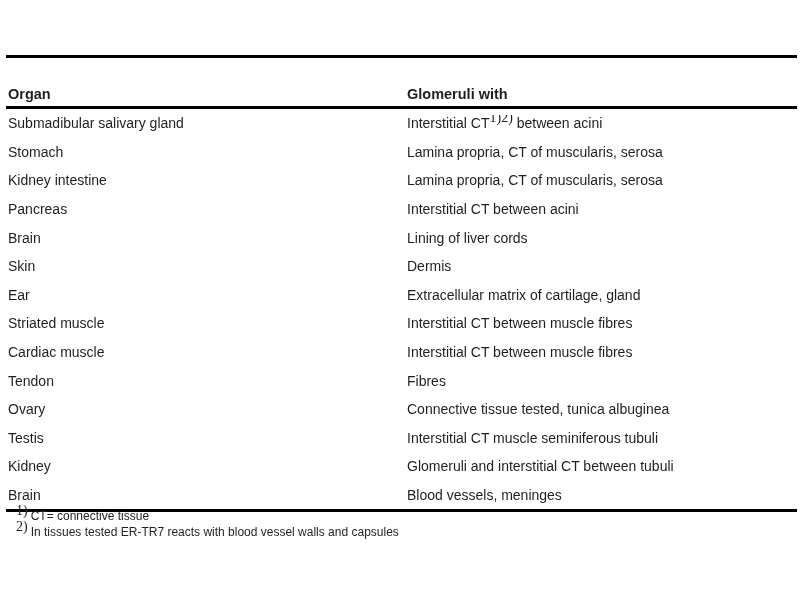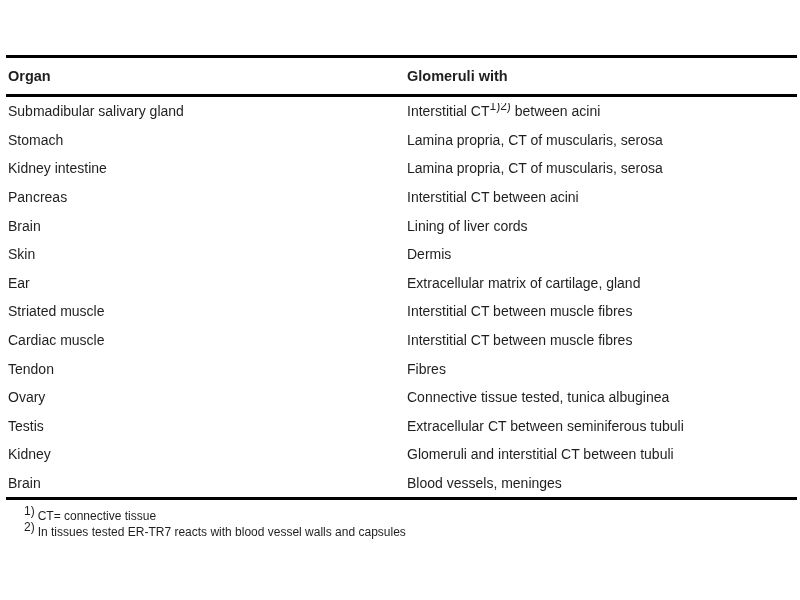--- a/index.html
+++ b/index.html
@@ -23,46 +23,48 @@
     width: 791px;
   }
   .rule {
     height: 3px;
     background: #000000;
     width: 100%;
   }
   .header-row {
     display: grid;
     grid-template-columns: 399px 1fr;
-    height: 36px;
+    height: 24px;
     align-items: center;
     font-weight: bold;
     font-size: 14.5px;
+    margin-top: 24px;
   }
   .body-row {
     display: grid;
     grid-template-columns: 399px 1fr;
     height: 28.6px;
     align-items: center;
     font-size: 14px;
   }
   .cell {
     padding-left: 2px;
     white-space: nowrap;
     overflow: hidden;
   }
   .sup {
-    font-size: 12px;
+    font-size: 14px;
     vertical-align: super;
     line-height: 0;
+    font-family: Liberation Serif, serif;
   }
   .footnotes {
     position: absolute;
     top: 508px;
-    left: 24px;
+    left: 16px;
     font-size: 12px;
     line-height: 16px;
   }
   .footnote {
     white-space: nowrap;
   }
   .footnote .sup {
     margin-right: 3px;
   }
 </style>
@@ -121,21 +123,21 @@
         <div class="body-row">
     <div class="cell">Tendon</div>
     <div class="cell"><span>Fibres</span><span class="sup"></span><span></span></div>
   </div>
         <div class="body-row">
     <div class="cell">Ovary</div>
     <div class="cell"><span>Connective tissue tested, tunica albuginea</span><span class="sup"></span><span></span></div>
   </div>
         <div class="body-row">
     <div class="cell">Testis</div>
-    <div class="cell"><span>Extracellular CT between seminiferous tubuli</span><span class="sup"></span><span></span></div>
+    <div class="cell"><span>Interstitial CT muscle seminiferous tubuli</span><span class="sup"></span><span></span></div>
   </div>
         <div class="body-row">
     <div class="cell">Kidney</div>
     <div class="cell"><span>Glomeruli and interstitial CT between tubuli</span><span class="sup"></span><span></span></div>
   </div>
         <div class="body-row">
     <div class="cell">Brain</div>
     <div class="cell"><span>Blood vessels, meninges</span><span class="sup"></span><span></span></div>
   </div>
       </div>

